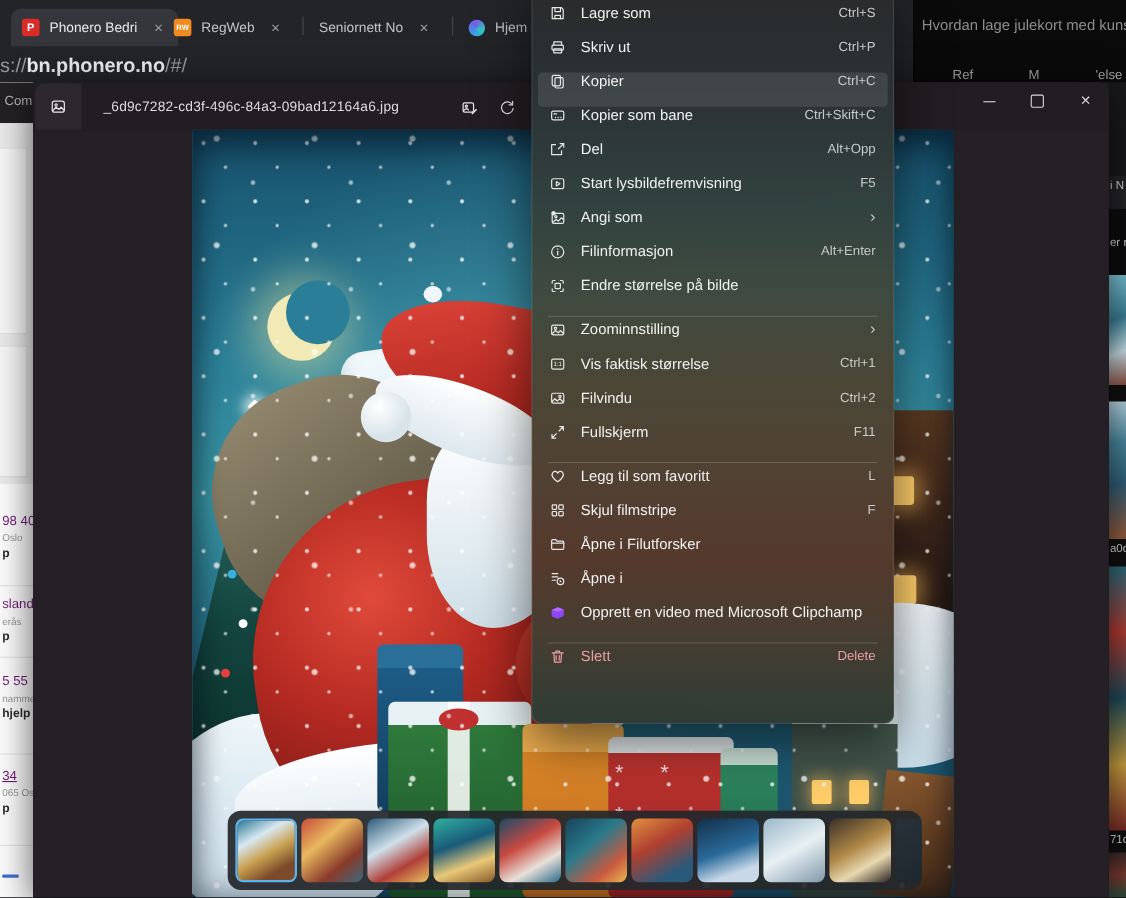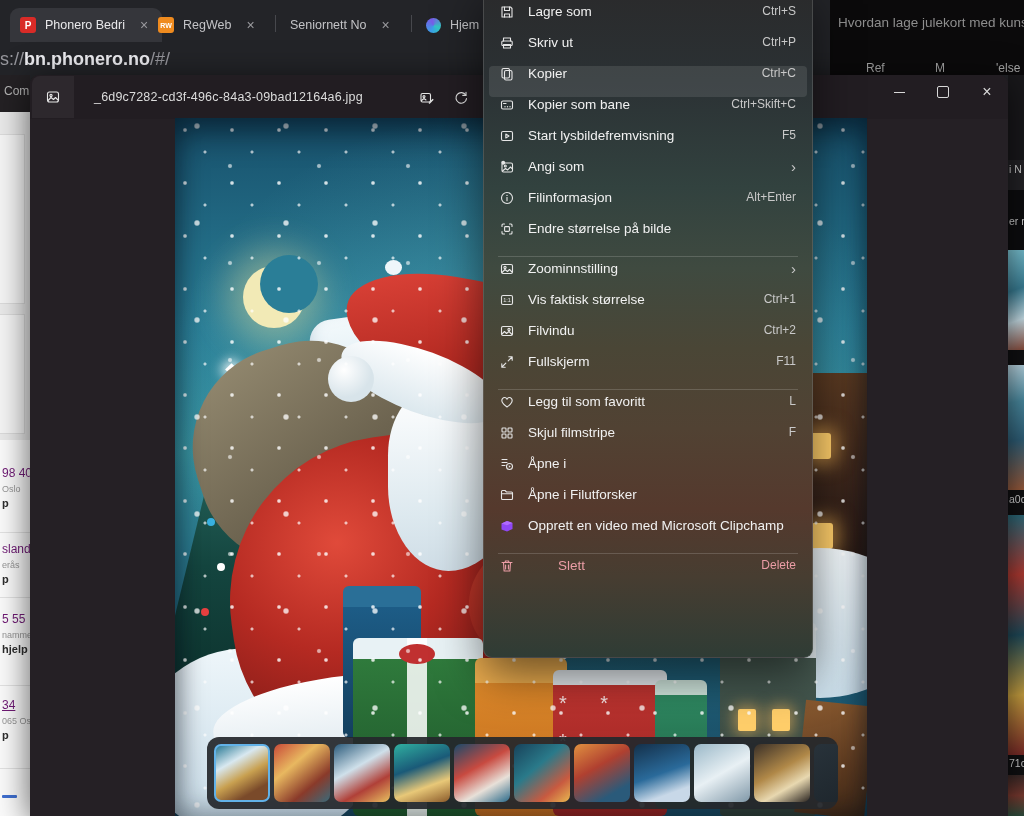--- a/index.html
+++ b/index.html
@@ -167,21 +167,21 @@
 
   
   .cmenu{left:483px;top:-14px;width:330px;height:672px;z-index:50;box-sizing:border-box;
      padding:18px 0 10px;border:1px solid rgba(130,130,130,.35);border-top:none;
      border-radius:0 0 9px 9px;box-shadow:0 18px 46px rgba(0,0,0,.55);
      background:linear-gradient(180deg,#2a2a2b 0%,#2b3134 14%,#32423f 30%,#3f4a40 42%,
                 #4a4636 54%,#514233 66%,#55392d 78%,#473d31 88%,#2f3c35 100%);}
   .mrow{height:31px;margin:0 5px;padding:0 11px 0 10px;display:flex;
         border-radius:4px;color:#f1f1f1;font-size:13.5px;white-space:nowrap;}
   .mrow.hovered{background:rgba(255,255,255,.10);}
-  .mrow.danger,.mrow.danger .mi-short{color:#eb9da6;gap:30px;}
+  .mrow.danger,.mrow.danger .mi-short{color:#eb9da6;}
   .mrow.danger .icsvg *{stroke:#eb9da6;}
   .mi-icon{width:16px;height:16px;margin-right:13px;flex:none;}
   .mi-label{flex:1;overflow:hidden;text-overflow:clip;}
   .mi-short{font-size:12px;color:#c9c9c9;margin-left:12px;}
   .mi-chev{font-size:15px;color:#c9c9c9;margin-left:12px;line-height:1;}
   .msep{height:1px;background:rgba(255,255,255,.16);margin:4px 14px;}
   .cc1{fill:#8f47f5;stroke:none;} .cc2{fill:#b06aff;stroke:none;}
 </style>
 </head>
 <body>
@@ -409,20 +409,31 @@
             <path d="M4.5 6.5h2.5"></path>
             <circle cx="6" cy="9.8" r=".7" class="f"></circle>
             <circle cx="8.5" cy="9.8" r=".7" class="f"></circle>
             <circle cx="11" cy="9.8" r=".7" class="f"></circle>
           </svg>
         </span>
       <span class="mi-label">Kopier som bane</span>
       <span class="mi-short">Ctrl+Skift+C</span>
     </div>
 
+    <div class="mrow">
+      <span class="mi-icon">
+          <svg class="icsvg" viewBox="0 0 16 16">
+            <path d="M10.2 2.5h3.3v3.3"></path>
+            <path d="M13.3 2.7L8.6 7.4"></path>
+            <path d="M11.5 9.2v3.3h-9v-9H6"></path>
+          </svg>
+        </span>
+      <span class="mi-label">Del</span>
+      <span class="mi-short">Alt+Opp</span>
+    </div>
 
     <div class="mrow">
       <span class="mi-icon">
           <svg class="icsvg" viewBox="0 0 16 16">
             <rect x="2.5" y="3.5" width="11" height="9" rx="1.5"></rect>
             <path d="M6.8 6l3.2 2-3.2 2z"></path>
           </svg>
         </span>
       <span class="mi-label">Start lysbildefremvisning</span>
       <span class="mi-short">F5</span>
@@ -532,41 +543,41 @@
             <rect x="9" y="9" width="4" height="4" rx=".8"></rect>
           </svg>
         </span>
       <span class="mi-label">Skjul filmstripe</span>
       <span class="mi-short">F</span>
     </div>
 
     <div class="mrow">
       <span class="mi-icon">
           <svg class="icsvg" viewBox="0 0 16 16">
+            <path d="M2.5 4.5a1 1 0 0 1 1-1H6l1.5 1.5h5a1 1 0 0 1 1 1v5.5a1 1 0 0 1-1 1h-9a1 1 0 0 1-1-1z"></path>
+            <path d="M2.5 6.8h11"></path>
+          </svg>
+        </span>
+      <span class="mi-label">Åpne i Filutforsker</span>
+    </div>
+
+    <div class="mrow">
+      <span class="mi-icon">
+          <svg class="icsvg" viewBox="0 0 16 16">
             <path d="M3 3.5h5M3 6.5h5M3 9.5h3"></path>
             <circle cx="10.5" cy="10.5" r="3"></circle>
             <path d="M9.8 9.3l2 1.2-2 1.2z" class="f"></path>
           </svg>
         </span>
       <span class="mi-label">Åpne i</span>
     </div>
 
     <div class="mrow">
       <span class="mi-icon">
           <svg class="icsvg" viewBox="0 0 16 16">
-            <path d="M2.5 4.5a1 1 0 0 1 1-1H6l1.5 1.5h5a1 1 0 0 1 1 1v5.5a1 1 0 0 1-1 1h-9a1 1 0 0 1-1-1z"></path>
-            <path d="M2.5 6.8h11"></path>
-          </svg>
-        </span>
-      <span class="mi-label">Åpne i Filutforsker</span>
-    </div>
-
-    <div class="mrow">
-      <span class="mi-icon">
-          <svg class="icsvg" viewBox="0 0 16 16">
             <path d="M2.5 5.5l5.5-2.5 5.5 2v6l-5.5 2.5-5.5-2z" class="cc1"></path>
             <path d="M2.5 5.5l5.5-2.5 5.5 2-5.5 2.2z" class="cc2"></path>
           </svg>
         </span>
       <span class="mi-label">Opprett en video med Microsoft Clipchamp</span>
     </div>
 
     <div class="msep"></div>
 
     <div class="mrow danger">

